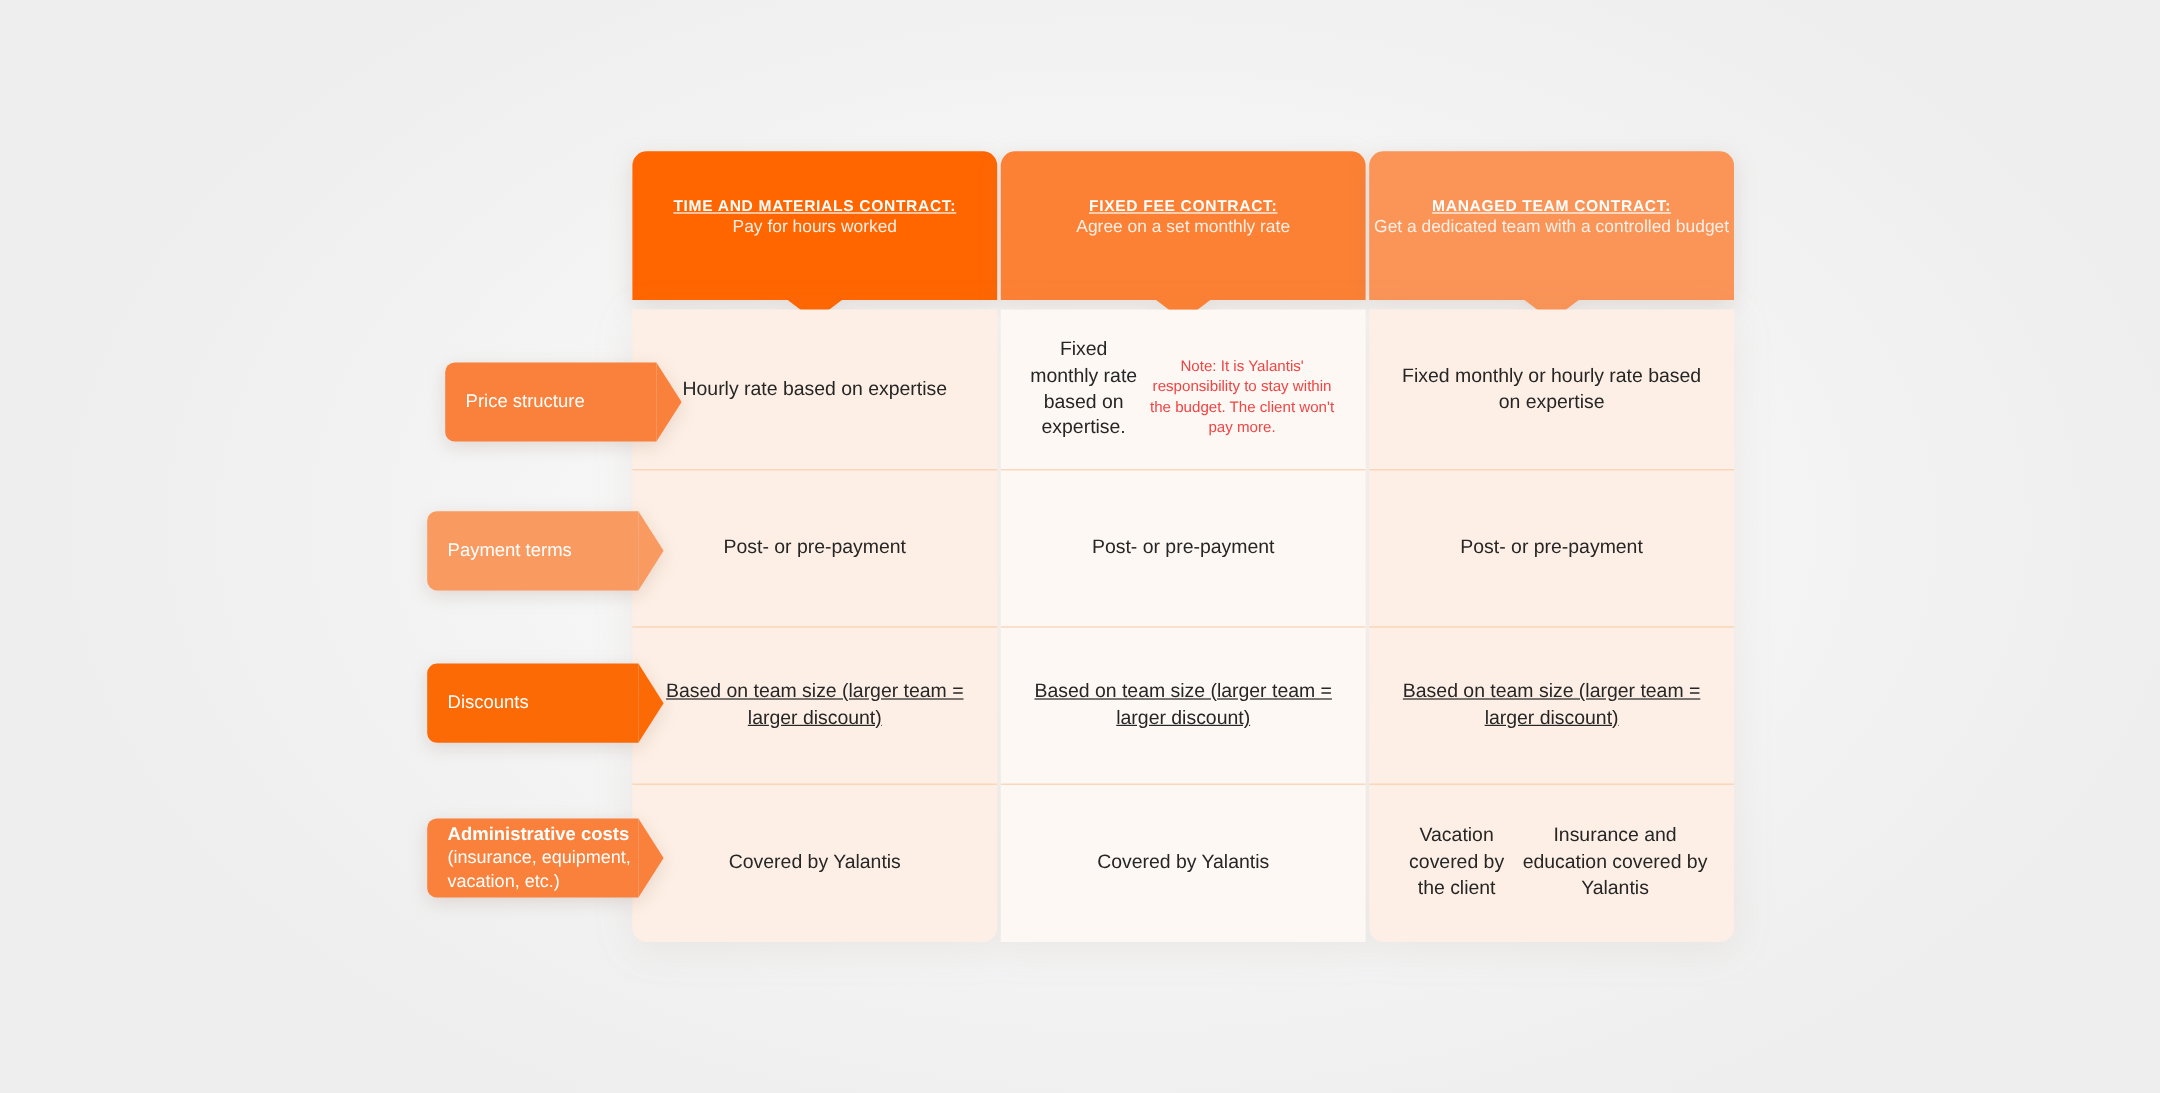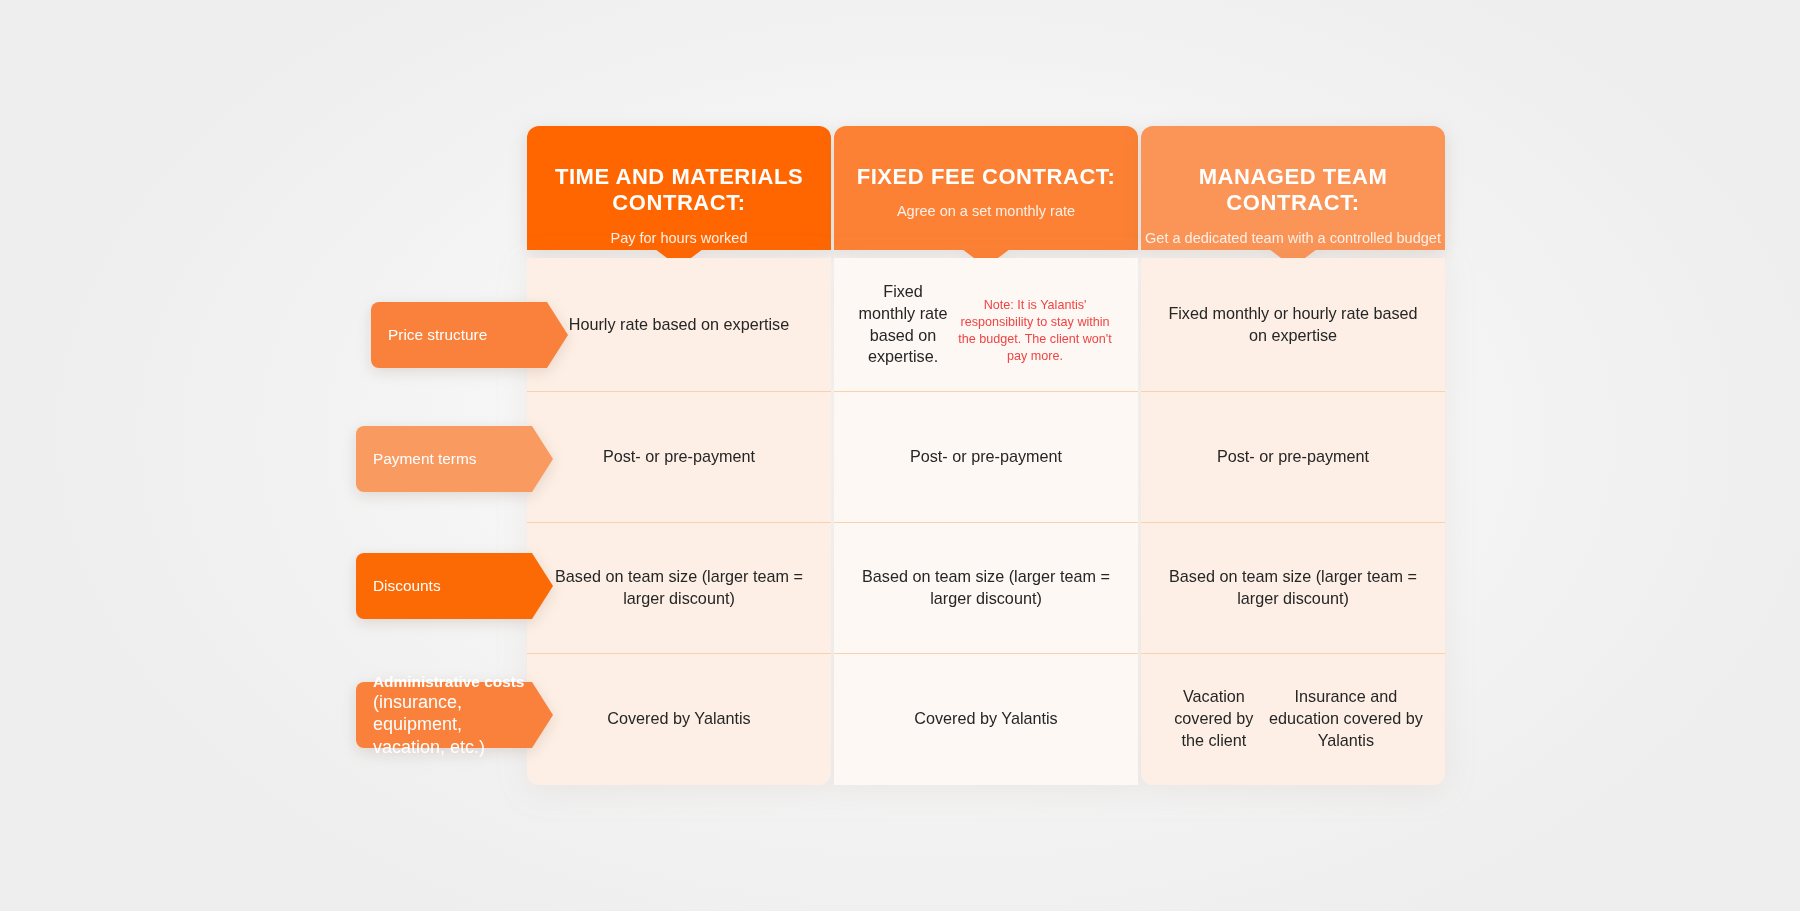--- a/index.html
+++ b/index.html
@@ -55,28 +55,28 @@
     width: 0; height: 0;
     border-left: 24px solid transparent;
     border-right: 24px solid transparent;
     z-index: 0;
   }
 
   .head-card .txt { position: relative; z-index: 2; }
 
   .head-title {
     color: #ffffff;
-    font-size: 22px;
+    font-size: 13px;
     font-weight: bold;
     letter-spacing: 0.55px;
     line-height: 1.2;
+    text-decoration: underline;
   }
 
   .head-sub {
-    margin-top: 12px;
     color: #fdf0e8;
     font-size: 14.5px;
     font-weight: normal;
     line-height: 1.25;
   }
 
   
   .grid {
     position: absolute;
     left: 527px;
@@ -113,21 +113,21 @@
   .cell + .cell::before {
     content: "";
     position: absolute;
     left: 0; right: 0; top: 0;
     height: 1px;
     background: #fbd0ad;
   }
 
   .r1 { height: 133px; }
   .r2 { height: 131px; }
-  .r3 { height: 131px; }
+  .r3 { height: 131px; text-decoration: underline; }
   .r4 { height: 132px; }
 
   .cell .note {
     margin-top: 13px;
     font-size: 12.6px;
     line-height: 1.35;
     color: #ef4444;
     max-width: 265px;
   }
 
@@ -151,21 +151,21 @@
     position: absolute;
     right: -21px; top: 0;
     width: 0; height: 0;
     border-top: 33px solid transparent;
     border-bottom: 33px solid transparent;
     border-left: 21px solid currentColor;
   }
 
   .tag-label { font-size: 15.4px; line-height: 1.25; position: relative; z-index: 2; }
   .tag-label .strong { font-weight: bold; }
-  .tag-label .small { font-size: 18px; }
+  .tag-label .small { font-size: 15px; }
 
   .tag-1 { top: 302px; }
   .tag-2 { top: 426px; }
   .tag-3 { top: 553px; }
   .tag-4 { top: 682px; }
 </style>
 </head>
 <body>
 
 <div class="canvas">

